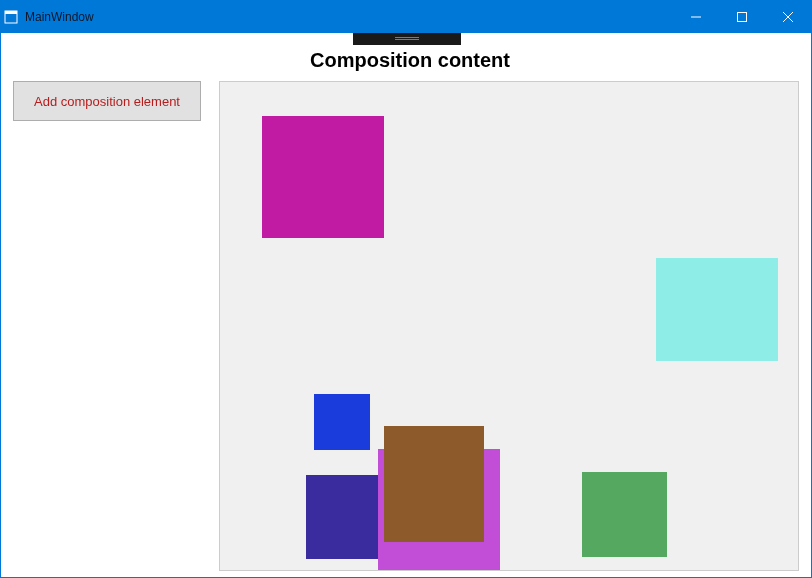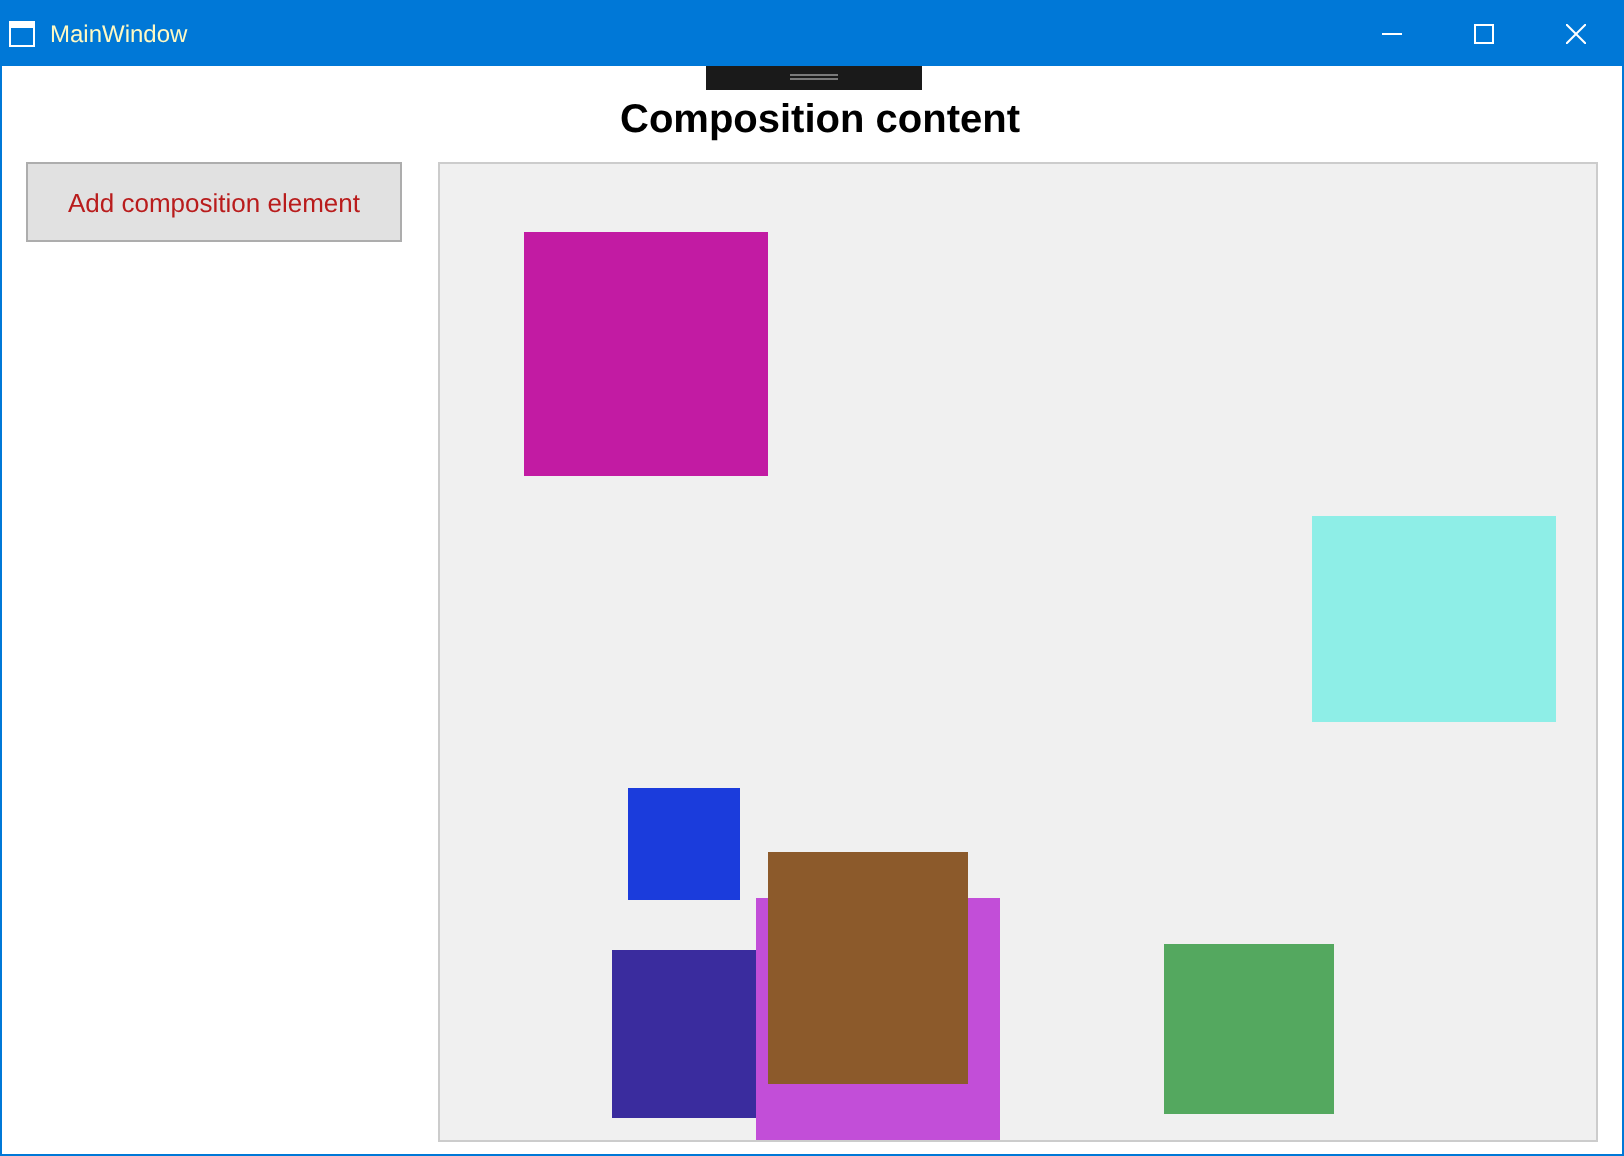--- a/index.html
+++ b/index.html
@@ -7,21 +7,21 @@
       font-family: "Segoe UI", Tahoma, sans-serif;
       background: #fff;
       width: 812px;
       height: 578px;
       overflow: hidden;
       border: 1px solid #0078d7;
     }
     .titlebar {
       height: 32px;
       background: #0078d7;
-      color: #fef9c3;
+      color: #0f172a;
       display: flex;
       align-items: center;
       padding-left: 2px;
       font-size: 12px;
     }
     .titlebar .app-icon {
       width: 16px;
       height: 16px;
       margin-right: 6px;
       display: flex;

